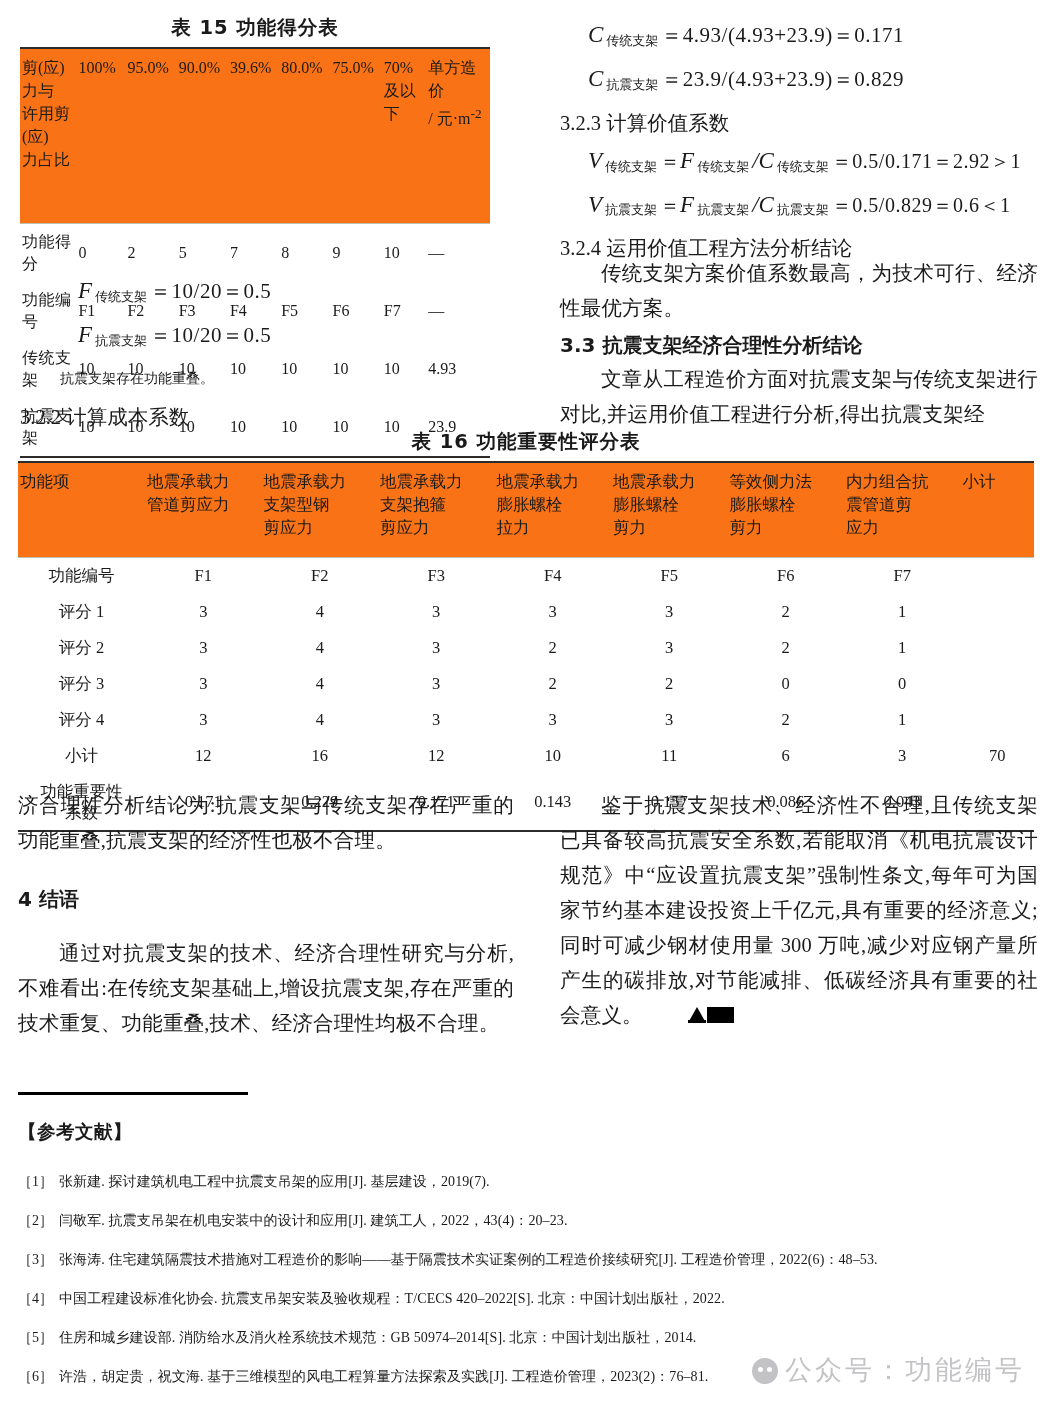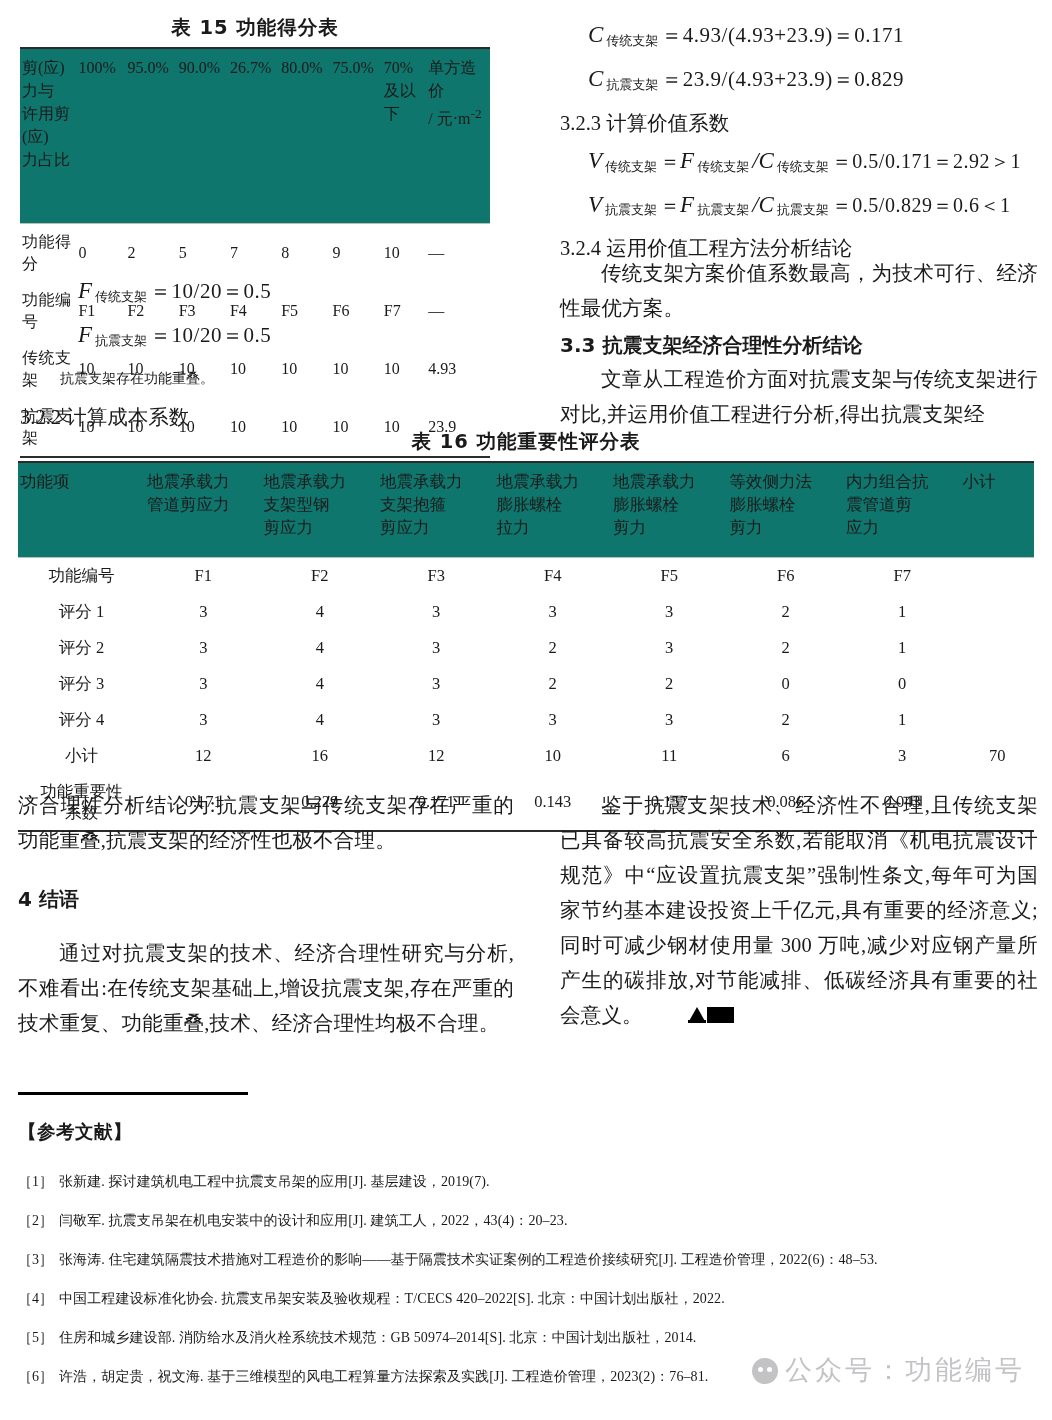--- a/index.html
+++ b/index.html
@@ -66,21 +66,21 @@
     font-size: 19.5px;
     letter-spacing: 1px;
     margin-bottom: 6px;
   }
   table.doc-table {
     border-collapse: collapse;
     width: 100%;
     font-size: 16px;
   }
   table.doc-table thead td, table.doc-table thead th {
-    background: #0f766e;
+    background: #f97316;
   }
   table.doc-table thead tr.hdr td {
     border-top: 2.2px solid #2b2b2b;
     border-bottom: 1px solid #b9c1b1;
     vertical-align: top;
     padding: 7px 2px 16px 2px;
     font-weight: normal;
     line-height: 23px;
     text-align: left;
   }
@@ -203,21 +203,21 @@
 
   <div id="table15-wrap">
     <div class="tbl-caption">表 15    功能得分表</div>
     <table class="doc-table" id="table15">
       <thead>
         <tr class="hdr">
           <td class="c0">剪(应)力与<br>许用剪(应)<br>力占比</td>
           <td class="cn">100%</td>
           <td class="cn">95.0%</td>
           <td class="cn">90.0%</td>
-          <td class="cn">26.7%</td>
+          <td class="cn">39.6%</td>
           <td class="cn">80.0%</td>
           <td class="cn">75.0%</td>
           <td class="cn">70%<br>及以下</td>
           <td class="clast">单方造价<br>/ 元·m<sup>-2</sup></td>
         </tr>
       </thead>
       <tbody>
         <tr>
           <td>功能得分</td>
           <td>0</td>

